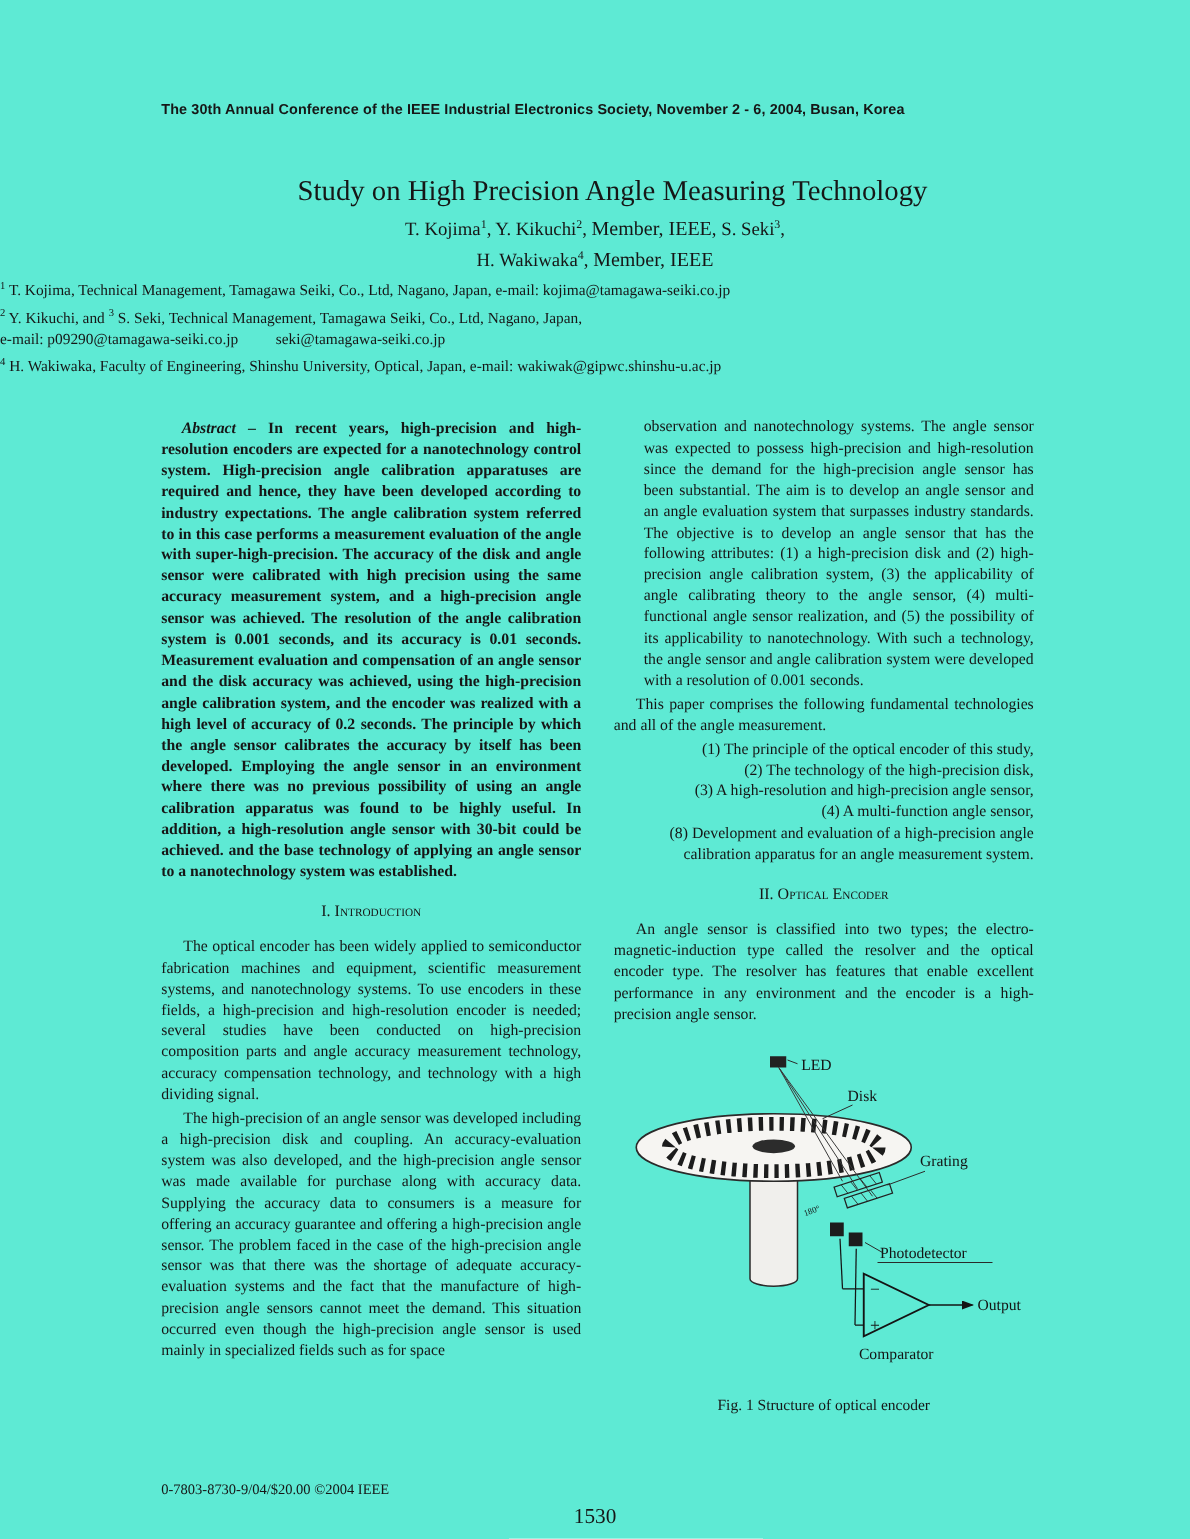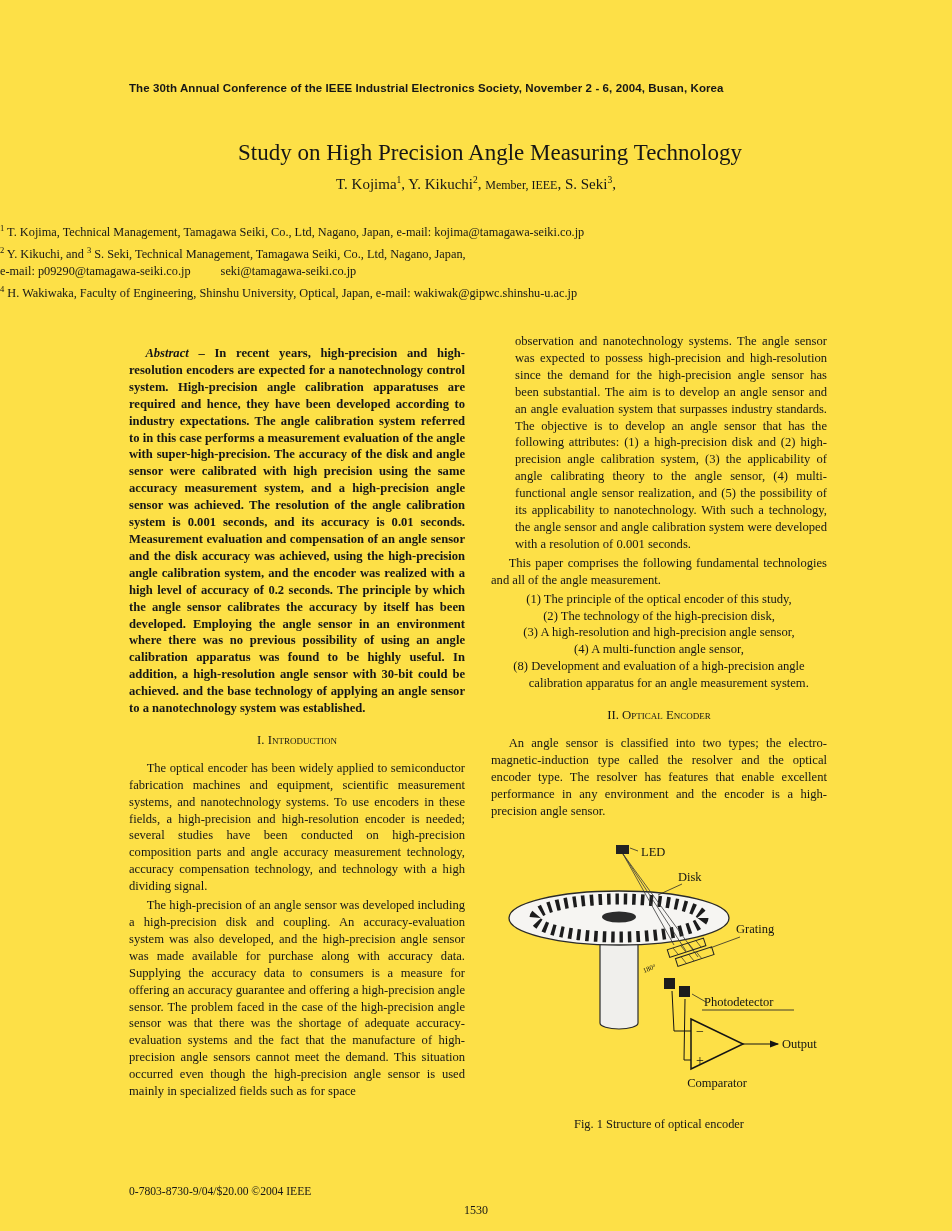--- a/index.html
+++ b/index.html
@@ -4,89 +4,90 @@
 <style>
   html, body {
     margin: 0; padding: 0;
     width: 952px; height: 1231px;
     background: #f8f7f4;
     overflow: hidden;
   }
   .page {
     position: relative;
     width: 952px; height: 1231px;
-    background: #fde047;
+    background: #5eead4;
     color: #161616;
     font-family: "Liberation Serif", serif;
   }
   .conf-header {
     position: absolute; top: 82px; left: 129px; width: 710px;
     font-family: "Liberation Sans", sans-serif;
     font-weight: bold; font-size: 11.5px; letter-spacing: 0.1px;
   }
   .title {
     position: absolute; top: 126px; left: 0; width: 100%;
     text-align: center; font-size: 23px; font-weight: normal; margin: 14px;
   }
   .authors {
     position: absolute; top: 170px; left: 0; width: 100%;
     text-align: center; font-size: 15px; line-height: 21px;
   }
   .authors sup { font-size: 9.5px; }
-  .member { font-size: 12px; }
+  .member { font-size: 16px; }
   .affiliations {
     position: absolute; top: 220px; left: 0; width: 100%;
     text-align: left; font-size: 12.3px; line-height: 17.5px;
   }
   .affiliations sup { font-size: 8.5px; }
   .email-gap { margin-left: 30px; }
   .columns {
     position: absolute; top: 333px; left: 129px; width: 698px;
     display: flex; gap: 26px;
   }
   .col { width: 336px; font-size: 12.6px; line-height: 16.9px; text-align: justify; }
   .abstract {
-    font-weight: bold; margin: 12px 0 12px 0; text-indent: 1.3em;
+    font-weight: bold; margin: 1px 0 12px 0; text-indent: 1.3em;
   }
   .abs-label { font-style: italic; }
   .sec-head {
     font-variant: small-caps; text-align: center; text-indent: 0;
     font-size: 12.8px; font-weight: normal; margin: 15px 0 11px 0;
   }
   .body-par { margin: 0 0 2px 0; text-indent: 1.4em; }
   .no-indent { text-indent: 0; margin-left: 24px; }
   .list { margin: 0 0 2px 0; }
-  .list-item { padding-left: 1.55em; text-indent: -1.55em; text-align: center; }
+  .list-item { padding-left: 1.55em; text-indent: -1.55em; text-align: right; }
   .figure-block { margin-top: 14px; text-align: center; }
   .fig-caption { margin-top: 10px; font-size: 12.4px; text-align: center; }
   .footer-copyright {
     position: absolute; left: 129px; top: 1185px; font-size: 11.6px;
   }
   .page-number {
     position: absolute; top: 1203px; left: 0; width: 100%;
-    text-align: center; font-size: 12px;
+    text-align: center; font-size: 17px;
   }
   svg text {
     font-family: "Liberation Serif", serif;
     font-size: 12.5px; fill: #141414;
   }
   svg text.tiny { font-size: 7px; }
   svg text.opamp-sign { font-size: 14px; }
 </style>
 </head>
 <body>
 
 <div class="page">
 
   <div class="conf-header">The 30th Annual Conference of the IEEE Industrial Electronics Society, November 2 - 6, 2004, Busan, Korea</div>
 
   <h1 class="title">Study on High Precision Angle Measuring Technology</h1>
 
   <div class="authors">
     <div><span>T. Kojima</span><sup>1</sup><span>, </span><span>Y. Kikuchi</span><sup>2</sup><span>, </span><span class="member">Member, IEEE</span><span>, </span><span>S. Seki</span><sup>3</sup><span>,</span></div>
+    <div><span>H. Wakiwaka</span><sup>4</sup><span>, </span><span class="member">Member, IEEE</span></div>
   </div>
 
   <div class="affiliations">
     <div><sup>1</sup><span> T. Kojima, Technical Management, Tamagawa Seiki, Co., Ltd, Nagano, Japan, e-mail: kojima@tamagawa-seiki.co.jp</span></div>
     <div><sup>2</sup><span> Y. Kikuchi, and </span><sup>3</sup><span> S. Seki, Technical Management, Tamagawa Seiki, Co., Ltd, Nagano, Japan,</span></div>
     <div><span>e-mail: p09290@tamagawa-seiki.co.jp</span><span class="email-gap">seki@tamagawa-seiki.co.jp</span></div>
     <div><sup>4</sup><span> H. Wakiwaka, Faculty of Engineering, Shinshu University, Optical, Japan, e-mail: wakiwak@gipwc.shinshu-u.ac.jp</span></div>
   </div>
 
   <div class="columns">

